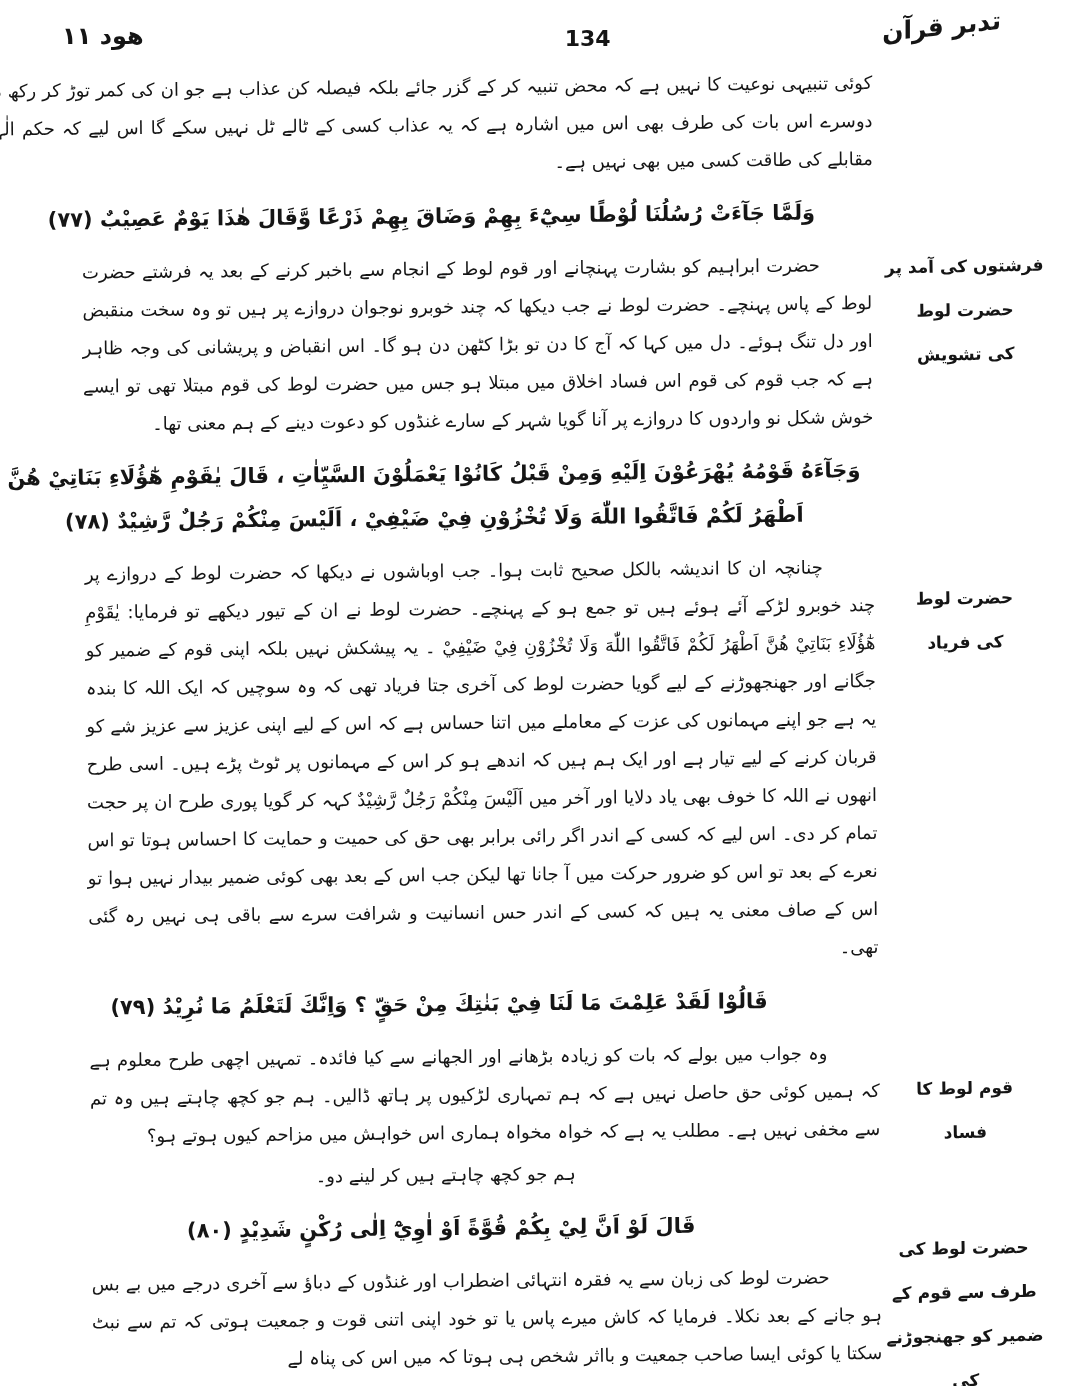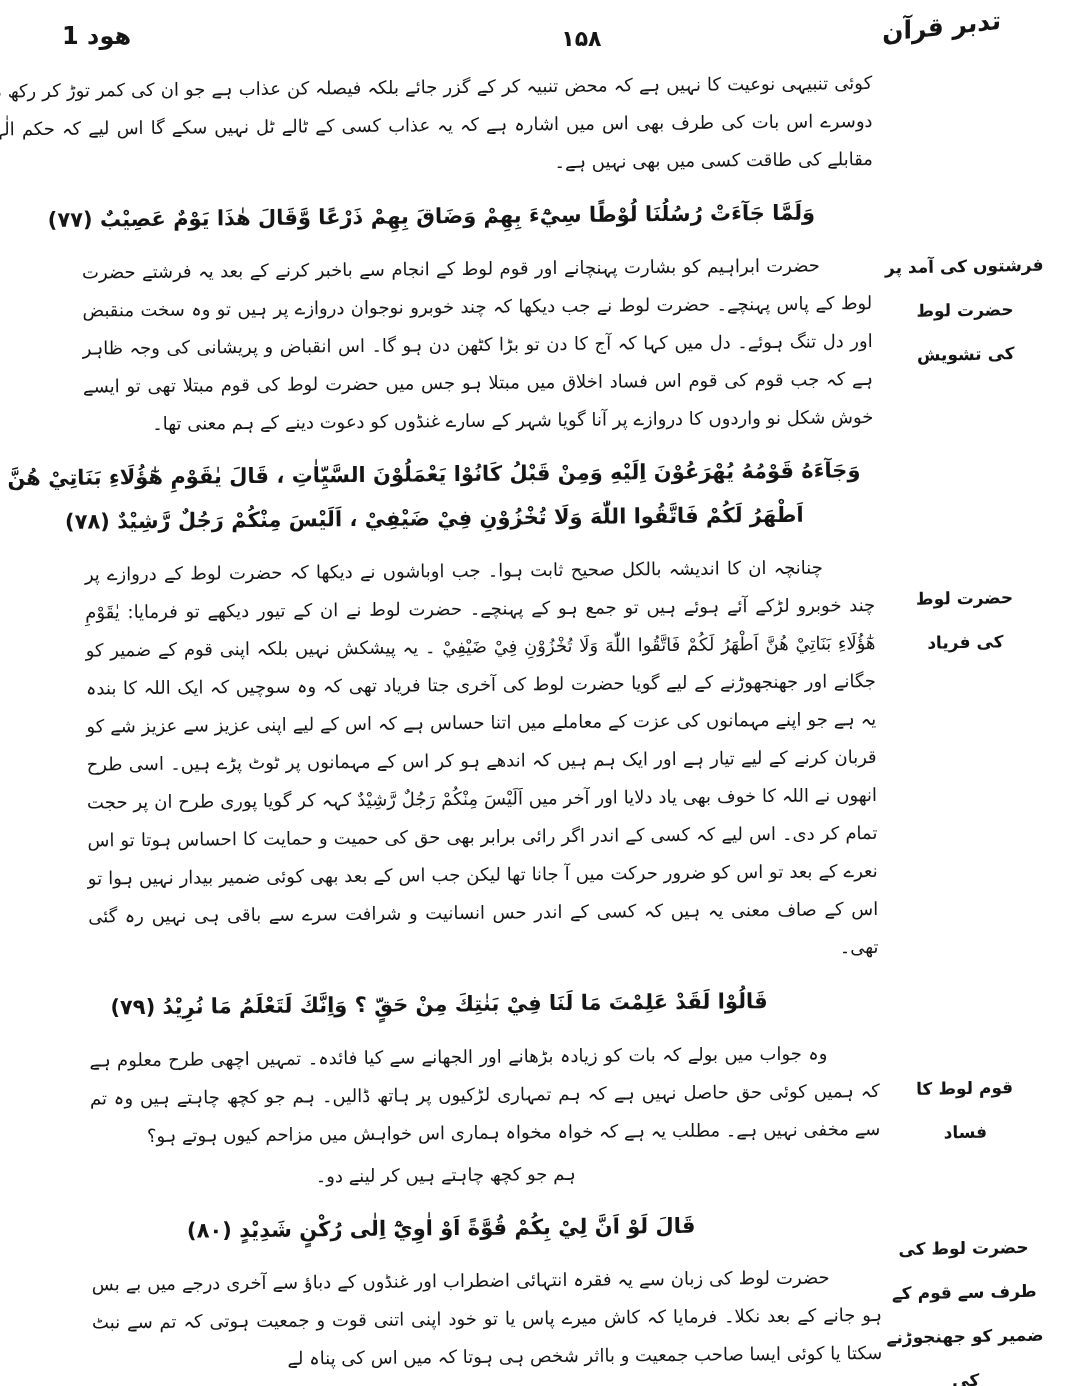--- a/index.html
+++ b/index.html
@@ -63,22 +63,22 @@
   .note-2 { top:1066px; }
   .note-3 { top:1226px; }
 </style>
 </head>
 <body>
 
 <div class="page">
 
   <div class="header">
     <div class="book-title">تدبر قرآن</div>
-    <div class="page-number">۱۵۸</div>
-    <div class="surah-ref">هود 1</div>
+    <div class="page-number">134</div>
+    <div class="surah-ref">هود ۱۱</div>
   </div>
 
   <div class="main">
     <div class="para wide">کوئی تنبیہی نوعیت کا نہیں ہے کہ محض تنبیہ کر کے گزر جائے بلکہ فیصلہ کن عذاب ہے جو ان کی کمر توڑ کر رکھ دے گا۔ دوسرے اس بات کی طرف بھی اس میں اشارہ ہے کہ یہ عذاب کسی کے ٹالے ٹل نہیں سکے گا اس لیے کہ حکم الٰہی کے مقابلے کی طاقت کسی میں بھی نہیں ہے۔</div>
     <div class="verse">وَلَمَّا جَآءَتْ رُسُلُنَا لُوْطًا سِيْٓءَ بِهِمْ وَضَاقَ بِهِمْ ذَرْعًا وَّقَالَ هٰذَا يَوْمٌ عَصِيْبٌ (۷۷)</div>
     <div class="para indent">حضرت ابراہیم کو بشارت پہنچانے اور قوم لوط کے انجام سے باخبر کرنے کے بعد یہ فرشتے حضرت لوط کے پاس پہنچے۔ حضرت لوط نے جب دیکھا کہ چند خوبرو نوجوان دروازے پر ہیں تو وہ سخت منقبض اور دل تنگ ہوئے۔ دل میں کہا کہ آج کا دن تو بڑا کٹھن دن ہو گا۔ اس انقباض و پریشانی کی وجہ ظاہر ہے کہ جب قوم کی قوم اس فساد اخلاق میں مبتلا ہو جس میں حضرت لوط کی قوم مبتلا تھی تو ایسے خوش شکل نو واردوں کا دروازے پر آنا گویا شہر کے سارے غنڈوں کو دعوت دینے کے ہم معنی تھا۔</div>
     <div class="verse">وَجَآءَهُ قَوْمُهُ يُهْرَعُوْنَ اِلَيْهِ وَمِنْ قَبْلُ كَانُوْا يَعْمَلُوْنَ السَّيِّاٰتِ ، قَالَ يٰقَوْمِ هٰٓؤُلَاءِ بَنَاتِيْ هُنَّ اَطْهَرُ لَكُمْ فَاتَّقُوا اللّٰهَ وَلَا تُخْزُوْنِ فِيْ ضَيْفِيْ ، اَلَيْسَ مِنْكُمْ رَجُلٌ رَّشِيْدٌ (۷۸)</div>
     <div class="para indent">چنانچہ ان کا اندیشہ بالکل صحیح ثابت ہوا۔ جب اوباشوں نے دیکھا کہ حضرت لوط کے دروازے پر چند خوبرو لڑکے آئے ہوئے ہیں تو جمع ہو کے پہنچے۔ حضرت لوط نے ان کے تیور دیکھے تو فرمایا: يٰقَوْمِ هٰٓؤُلَاءِ بَنَاتِيْ هُنَّ اَطْهَرُ لَكُمْ فَاتَّقُوا اللّٰهَ وَلَا تُخْزُوْنِ فِيْ ضَيْفِيْ ۔ یہ پیشکش نہیں بلکہ اپنی قوم کے ضمیر کو جگانے اور جھنجھوڑنے کے لیے گویا حضرت لوط کی آخری جتا فریاد تھی کہ وہ سوچیں کہ ایک اللہ کا بندہ یہ ہے جو اپنے مہمانوں کی عزت کے معاملے میں اتنا حساس ہے کہ اس کے لیے اپنی عزیز سے عزیز شے کو قربان کرنے کے لیے تیار ہے اور ایک ہم ہیں کہ اندھے ہو کر اس کے مہمانوں پر ٹوٹ پڑے ہیں۔ اسی طرح انھوں نے اللہ کا خوف بھی یاد دلایا اور آخر میں اَلَيْسَ مِنْكُمْ رَجُلٌ رَّشِيْدٌ کہہ کر گویا پوری طرح ان پر حجت تمام کر دی۔ اس لیے کہ کسی کے اندر اگر رائی برابر بھی حق کی حمیت و حمایت کا احساس ہوتا تو اس نعرے کے بعد تو اس کو ضرور حرکت میں آ جانا تھا لیکن جب اس کے بعد بھی کوئی ضمیر بیدار نہیں ہوا تو اس کے صاف معنی یہ ہیں کہ کسی کے اندر حس انسانیت و شرافت سرے سے باقی ہی نہیں رہ گئی تھی۔</div>
     <div class="verse">قَالُوْا لَقَدْ عَلِمْتَ مَا لَنَا فِيْ بَنٰتِكَ مِنْ حَقٍّ ؟ وَاِنَّكَ لَتَعْلَمُ مَا نُرِيْدُ (۷۹)</div>
     <div class="para indent">وہ جواب میں بولے کہ بات کو زیادہ بڑھانے اور الجھانے سے کیا فائدہ۔ تمہیں اچھی طرح معلوم ہے کہ ہمیں کوئی حق حاصل نہیں ہے کہ ہم تمہاری لڑکیوں پر ہاتھ ڈالیں۔ ہم جو کچھ چاہتے ہیں وہ تم سے مخفی نہیں ہے۔ مطلب یہ ہے کہ خواہ مخواہ ہماری اس خواہش میں مزاحم کیوں ہوتے ہو؟</div>

